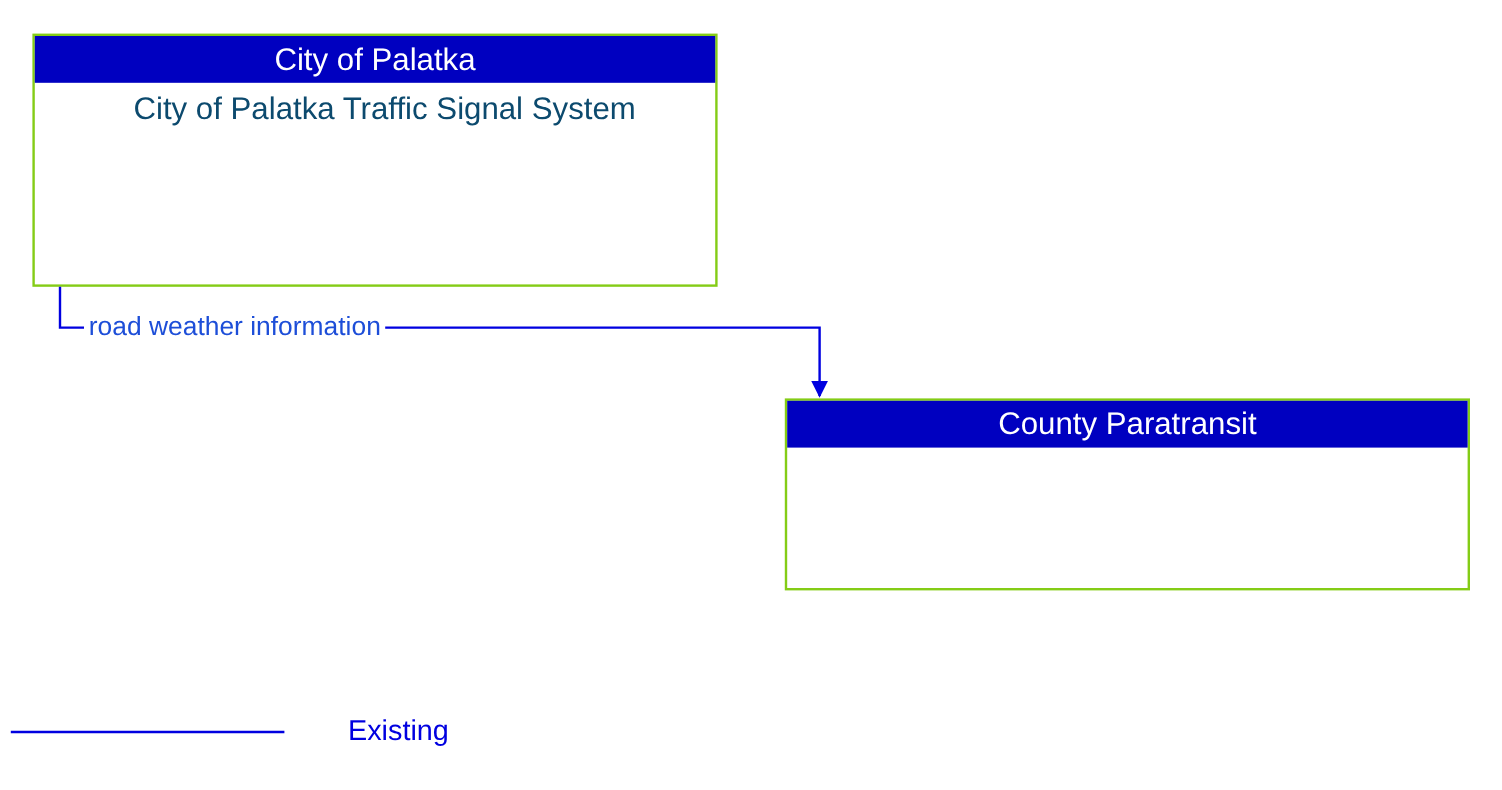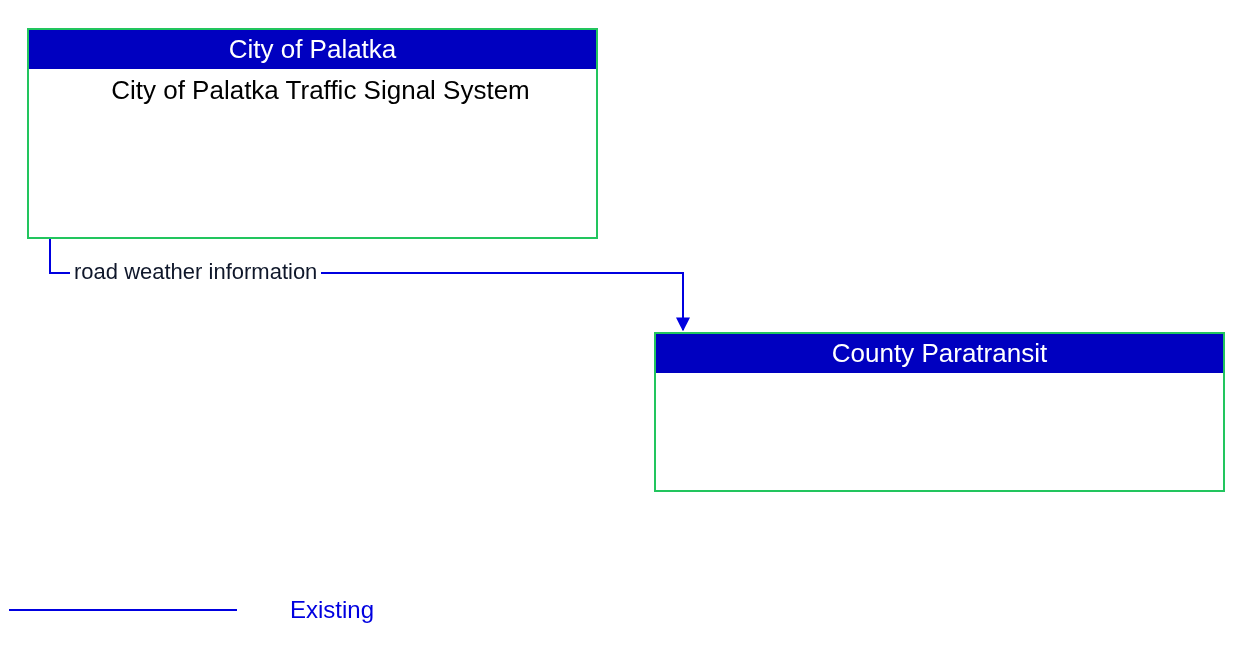--- a/index.html
+++ b/index.html
@@ -1,19 +1,19 @@
 <!DOCTYPE html>
 <html><head>
 <meta charset="utf-8">
 <style>
   html,body{margin:0;padding:0;width:1252px;height:658px;background:#fff;font-family:Arial,Helvetica,sans-serif;}
-  .box{position:absolute;border:2px solid #22c55e;background:#fff;box-sizing:border-box;}
+  .box{position:absolute;border:2px solid #84cc16;background:#fff;box-sizing:border-box;}
   .box-header{background:#0000c0;color:#fff;text-align:center;font-size:26px;padding:4px 0;font-weight:400;}
-  .box-body{color:#000000;text-align:center;font-size:26px;padding:6px 4px 0 20px;}
-  .flow-label{position:absolute;color:#0f172a;font-size:22px;background:#fff;padding:0 4px;}
+  .box-body{color:#0c4a6e;text-align:center;font-size:26px;padding:6px 4px 0 20px;}
+  .flow-label{position:absolute;color:#1d4ed8;font-size:22px;background:#fff;padding:0 4px;}
   .legend-label{position:absolute;color:#0000e0;font-size:24px;}
   svg{position:absolute;left:0;top:0;pointer-events:none;}
 </style>
 </head>
 <body>
 
 <div class="box" style="left:27px;top:28px;width:571px;height:211px;">
   <div class="box-header">City of Palatka</div>
   <div class="box-body">City of Palatka Traffic Signal System</div>
 </div>

